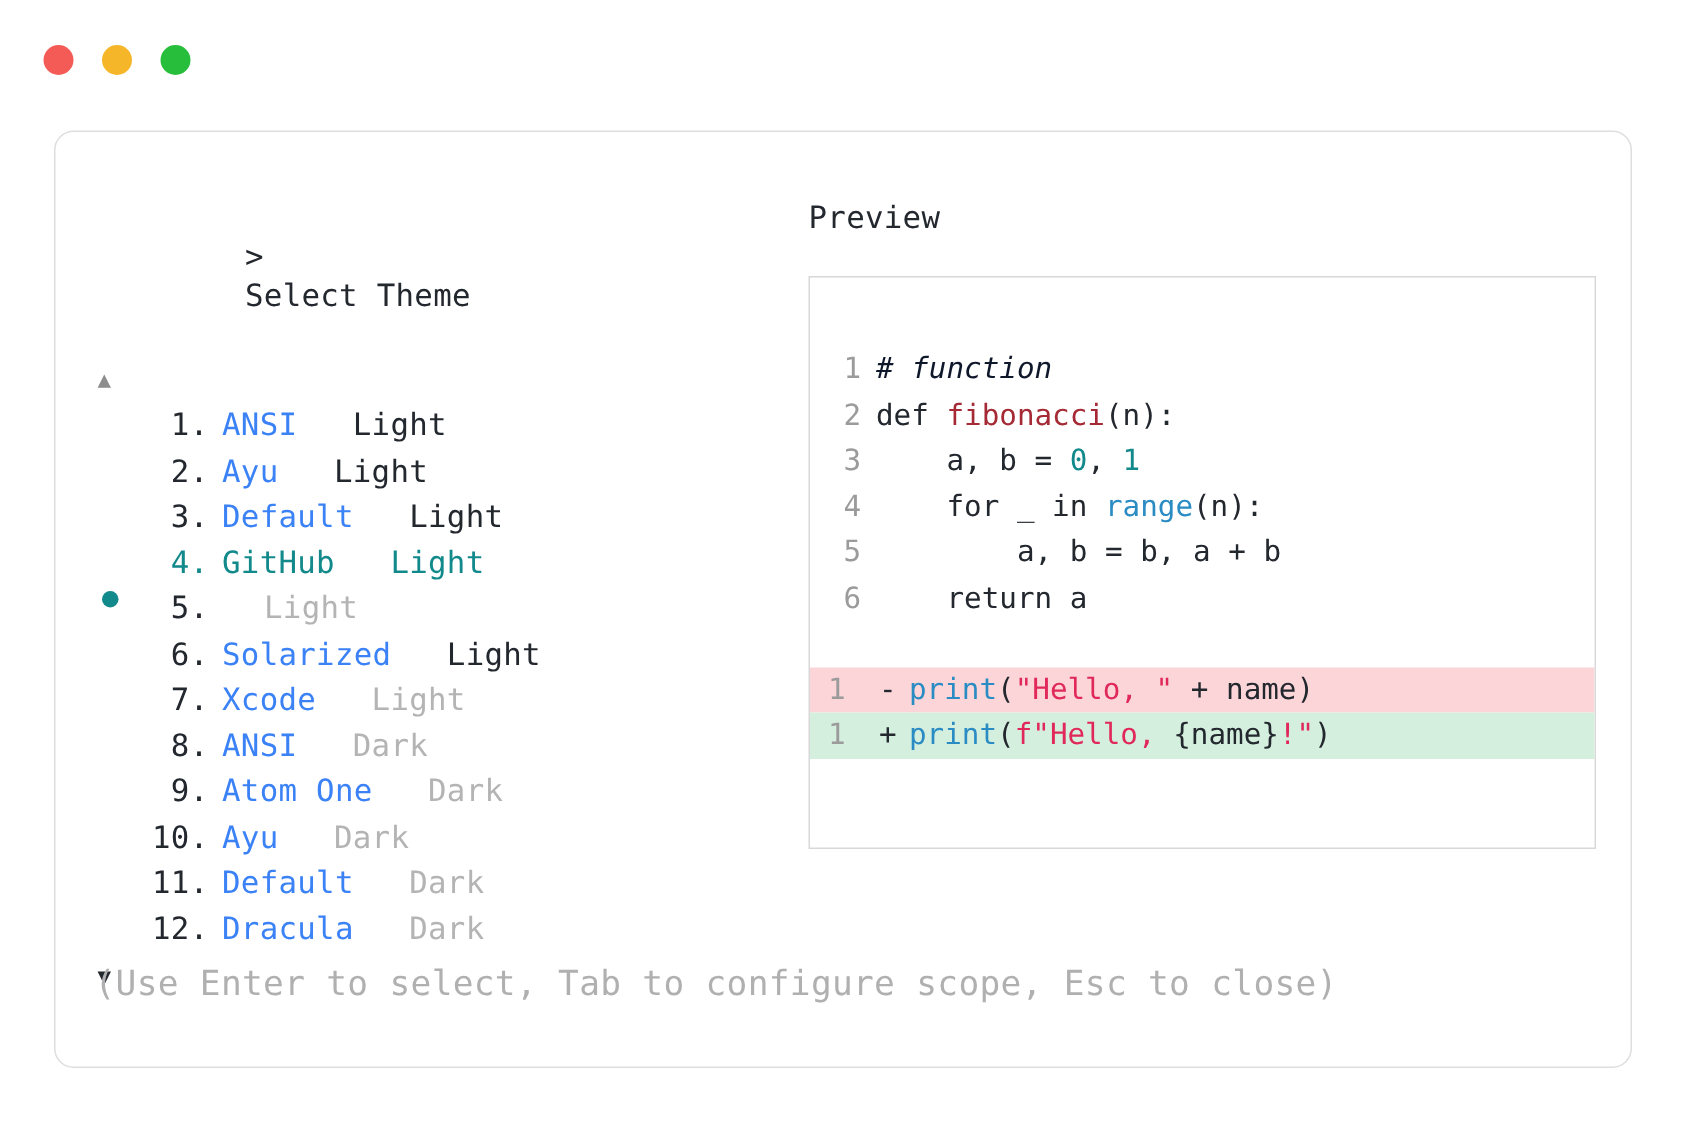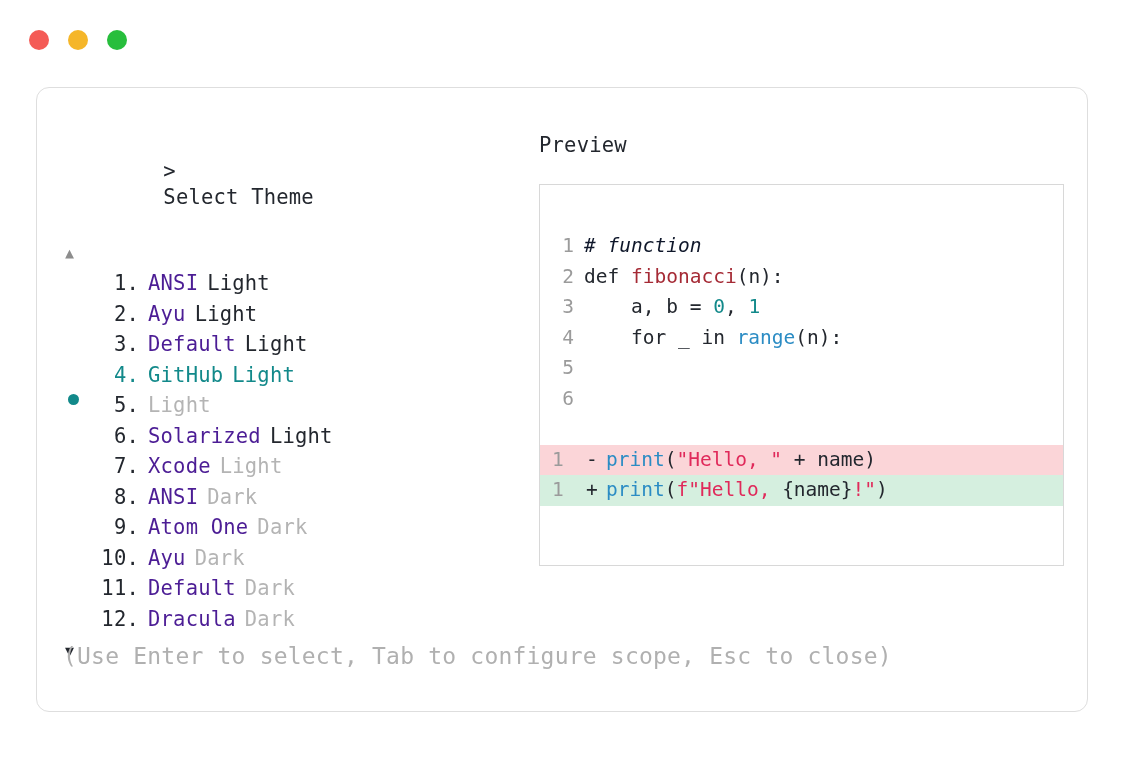--- a/index.html
+++ b/index.html
@@ -109,22 +109,22 @@
     height: 11px;
     border-radius: 50%;
     background: #12898a;
   }
   .idx-cell {
     width: 46px;
     flex: none;
     text-align: right;
     color: #23272e;
   }
-  .name-cell { color: #4c1d95; padding-left: 9px; }
-  .variant-cell { padding-left: 9px; }
+  .name-cell { color: #3b82f6; padding-left: 9px; }
+  .variant-cell { padding-left: 9px; margin-left: 28px; }
   .variant-strong { color: #23272e; }
   .variant-muted  { color: #b4b4b4; }
 
   .theme-row.selected .idx-cell,
   .theme-row.selected .dot-after,
   .theme-row.selected .name-cell,
   .theme-row.selected .variant-cell { color: #12898a; }
 
   
   .hint {
@@ -245,22 +245,22 @@
     <div class="hint">(Use Enter to select, Tab to configure scope, Esc to close)</div>
 
     <div class="right-col">
       <div class="preview-label">Preview</div>
       <div class="code-box">
         <div id="code-lines">
             <div class="code-line"><span class="gutter">1</span><span class="code-text"><span class="tok-comment"># function</span></span></div>
             <div class="code-line"><span class="gutter">2</span><span class="code-text"><span class="tok-plain">def </span><span class="tok-fn">fibonacci</span><span class="tok-plain">(n):</span></span></div>
             <div class="code-line"><span class="gutter">3</span><span class="code-text"><span class="tok-plain">    a, b = </span><span class="tok-num">0</span><span class="tok-plain">, </span><span class="tok-num">1</span></span></div>
             <div class="code-line"><span class="gutter">4</span><span class="code-text"><span class="tok-plain">    for _ in </span><span class="tok-call">range</span><span class="tok-plain">(n):</span></span></div>
-            <div class="code-line"><span class="gutter">5</span></div>
-            <div class="code-line"><span class="gutter">6</span></div>
+            <div class="code-line"><span class="gutter">5</span><span class="code-text"><span class="tok-plain">        a, b = b, a + b</span></span></div>
+            <div class="code-line"><span class="gutter">6</span><span class="code-text"><span class="tok-plain">    return a</span></span></div>
           </div>
         <div class="blank-line"></div>
         <div id="diff-lines">
             <div class="code-line diff diff-del" style="background: rgb(251, 213, 216);"><span class="gutter">1</span><span class="diff-sign">-</span><span class="code-text" style="padding-left: 4px;"><span class="tok-call">print</span><span class="tok-plain">(</span><span class="tok-str">"Hello, "</span><span class="tok-plain"> + name)</span></span></div>
             <div class="code-line diff diff-add" style="background: rgb(213, 239, 223);"><span class="gutter">1</span><span class="diff-sign">+</span><span class="code-text" style="padding-left: 4px;"><span class="tok-call">print</span><span class="tok-plain">(</span><span class="tok-str">f"Hello, </span><span class="tok-plain">{name}</span><span class="tok-str">!"</span><span class="tok-plain">)</span></span></div>
           </div>
       </div>
     </div>
 
   </div>

